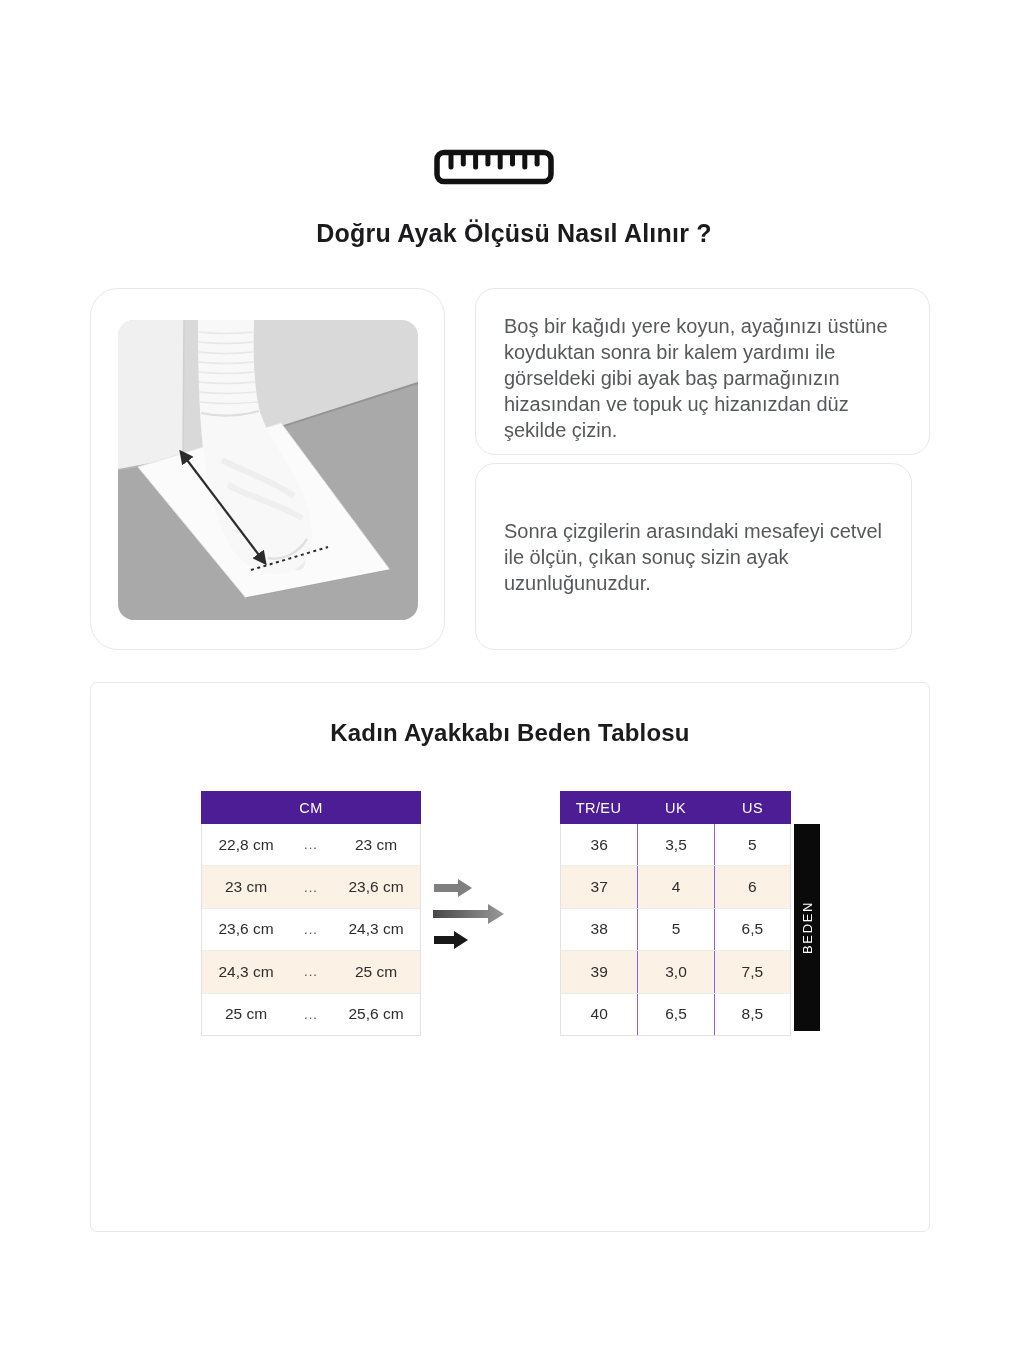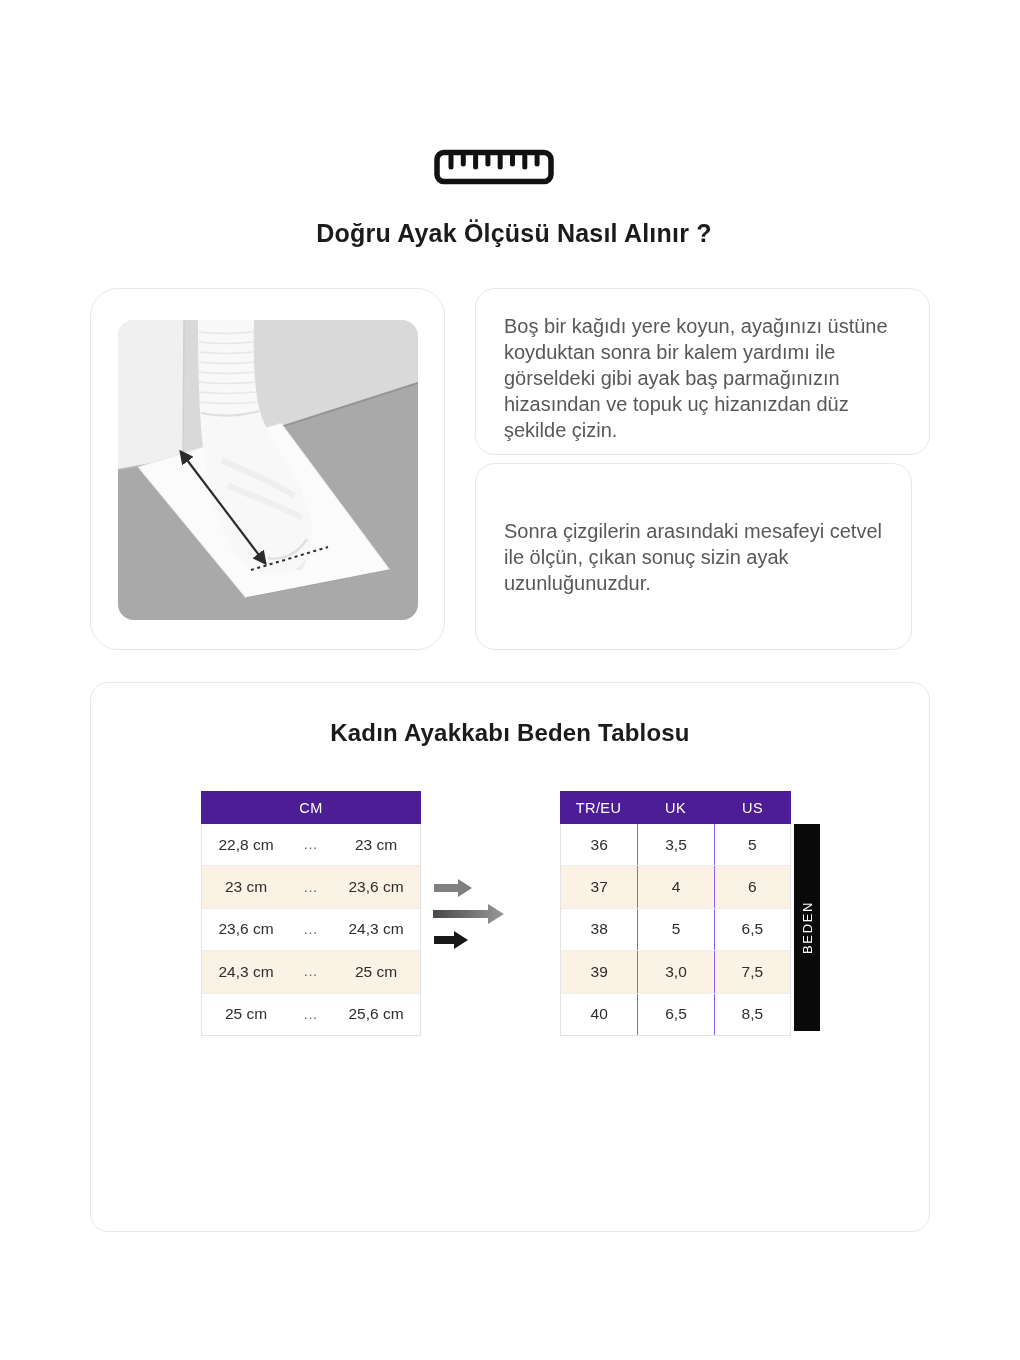--- a/index.html
+++ b/index.html
@@ -16,21 +16,21 @@
   
   .card{position:absolute;background:#fff;border:1px solid #e8e8e8;box-sizing:border-box;}
   #photo-card{left:90px;top:288px;width:355px;height:362px;border-radius:28px;}
   #photo{position:absolute;left:27px;top:31px;width:300px;height:300px;border-radius:16px;overflow:hidden;}
   #step1-card{left:475px;top:288px;width:455px;height:167px;border-radius:20px;}
   #step2-card{left:475px;top:463px;width:437px;height:187px;border-radius:20px;display:flex;align-items:center;}
   .instruction{margin:0;font-size:20px;line-height:26px;color:#57585a;}
   #step1-card .instruction{padding:24px 28px 0 28px;}
   #step2-card .instruction{padding:0 28px;}
   
-  #chart-card{left:90px;top:682px;width:840px;height:550px;border-radius:18px;}
+  #chart-card{left:90px;top:682px;width:840px;height:550px;border-radius:7px;}
   .chart-title{margin:0;position:absolute;left:0;top:36px;width:100%;text-align:center;
     font-size:24px;font-weight:700;color:#1b1b1d;letter-spacing:.2px;}
   .tbl{position:absolute;top:108px;box-sizing:border-box;}
   #cm-table{left:110px;width:220px;}
   #size-table{left:425px;width:275px;padding-left:44px;}
   .thead{background:#4c1d95;color:#fff;height:33px;font-size:14.5px;letter-spacing:.4px;}
   #cm-table .thead{display:flex;align-items:center;justify-content:center;}
   #size-table .thead{display:grid;grid-template-columns:1fr 1fr 1fr;}
   #size-table .thead span{display:flex;align-items:center;justify-content:center;}
   .tbody{border:1px solid #e3e3e3;border-top:none;}

